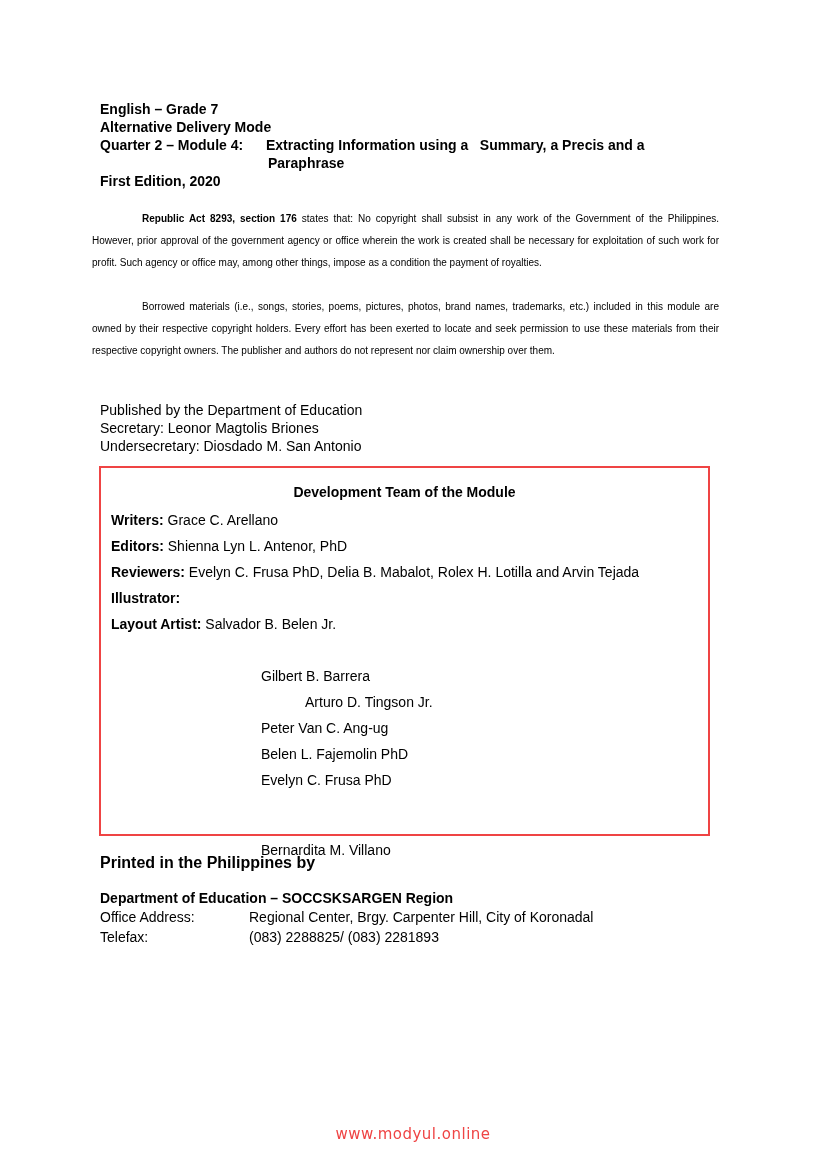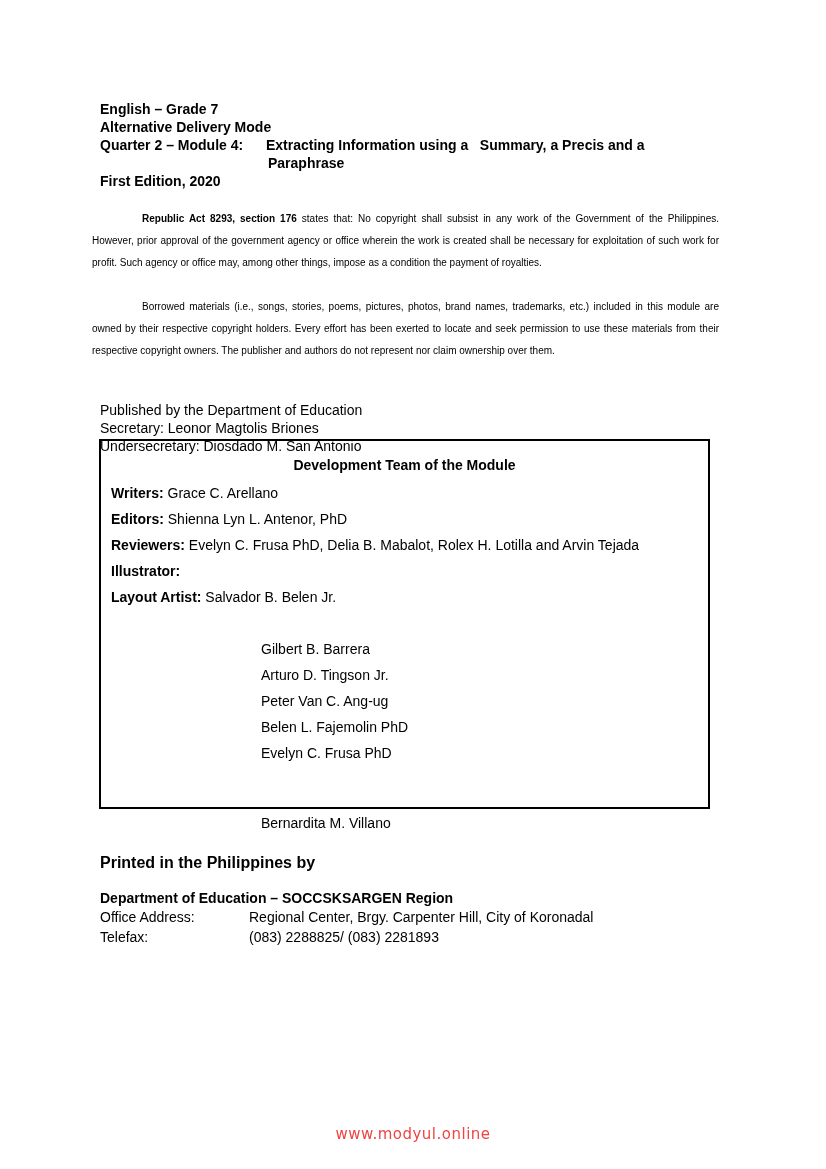--- a/index.html
+++ b/index.html
@@ -56,24 +56,24 @@
       left: 100px;
       top: 401px;
       font-size: 14px;
       line-height: 18px;
     }
     .publisher .line { display: block; }
 
     .team-box {
       position: absolute;
       left: 99px;
-      top: 439px;
+      top: 466px;
       width: 607px;
       height: 366px;
-      border: 2px solid #000000;
+      border: 2px solid #ef4444;
     }
     .team-title {
       position: absolute;
       top: 15px;
       left: 0; right: 0;
       text-align: center;
       font-weight: bold;
       font-size: 14px;
       line-height: 18px;
     }
@@ -170,21 +170,21 @@
     <div class="team-row" style="top:95px;">
       <span class="lbl">Reviewers:</span><span> Evelyn C. Frusa PhD, Delia B. Mabalot, Rolex H. Lotilla and Arvin Tejada</span>
     </div>
     <div class="team-row" style="top:121px;">
       <span class="lbl">Illustrator:</span><span></span>
     </div>
     <div class="team-row" style="top:147px;">
       <span class="lbl">Layout Artist:</span><span> Salvador B. Belen Jr.</span>
     </div>
     <div class="mgmt-member" style="top:199px;">Gilbert B. Barrera</div>
-    <div class="mgmt-member" style="top:225px;">Arturo D. Tingson Jr.</div>
+    <div class="mgmt-member" style="top:225px;margin-left:44px;">Arturo D. Tingson Jr.</div>
     <div class="mgmt-member" style="top:251px;">Peter Van C. Ang-ug</div>
     <div class="mgmt-member" style="top:277px;">Belen L. Fajemolin PhD</div>
     <div class="mgmt-member" style="top:303px;">Evelyn C. Frusa PhD</div>
     <div class="mgmt-member" style="top:329px;margin-top:44px;">Bernardita M. Villano</div>
   </div>
 
   <div class="printed">Printed in the Philippines by</div>
 
   <div class="region">
     <span class="region-title">Department of Education – SOCCSKSARGEN Region</span>

